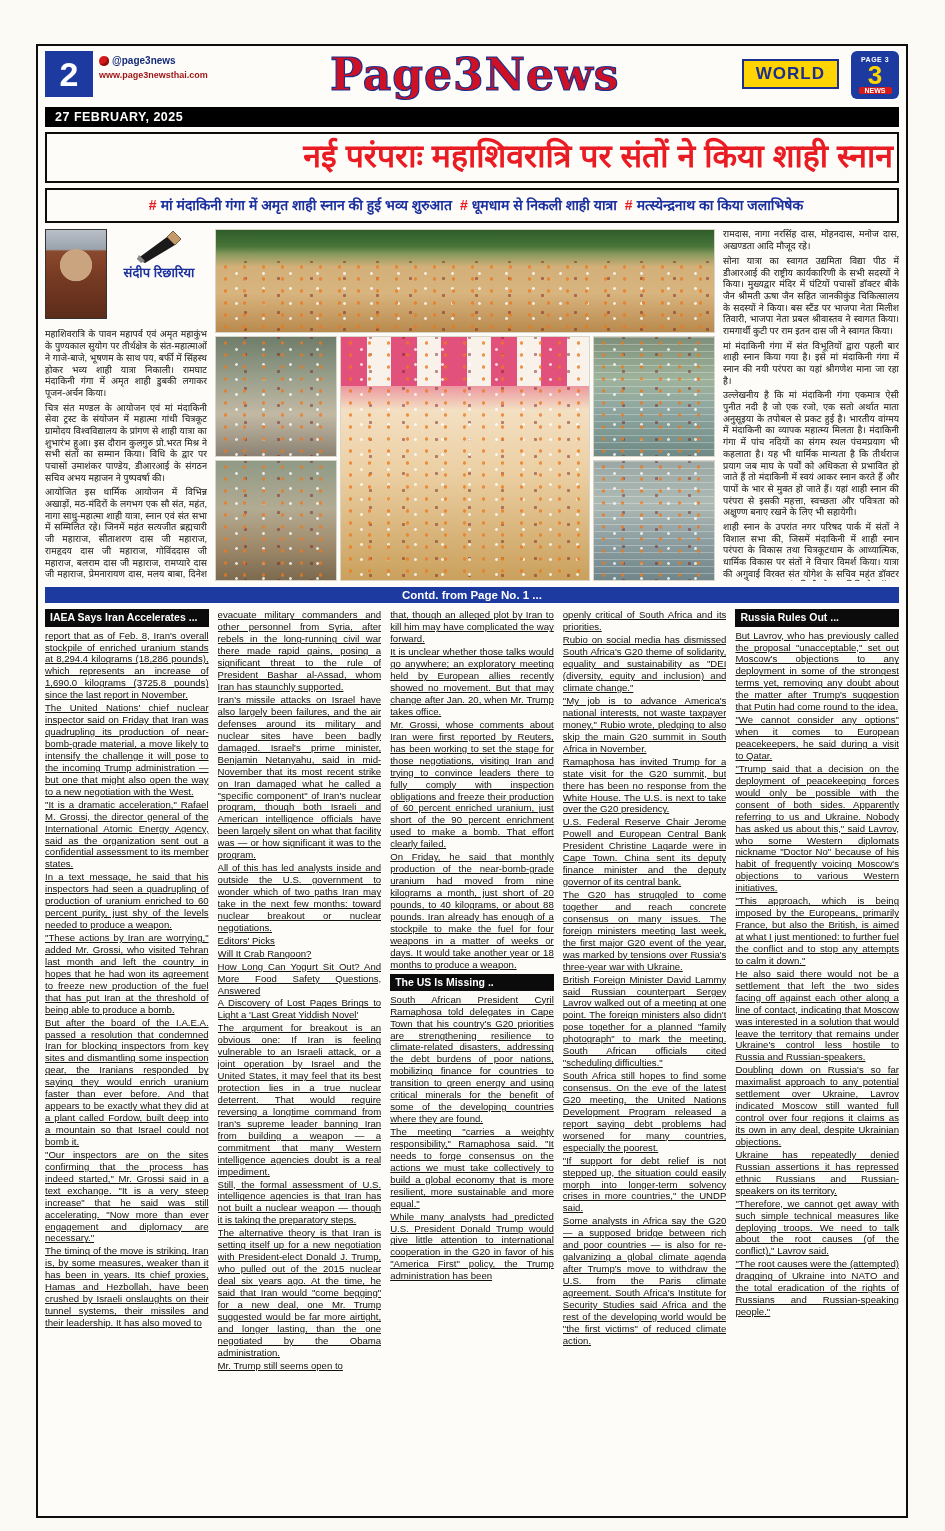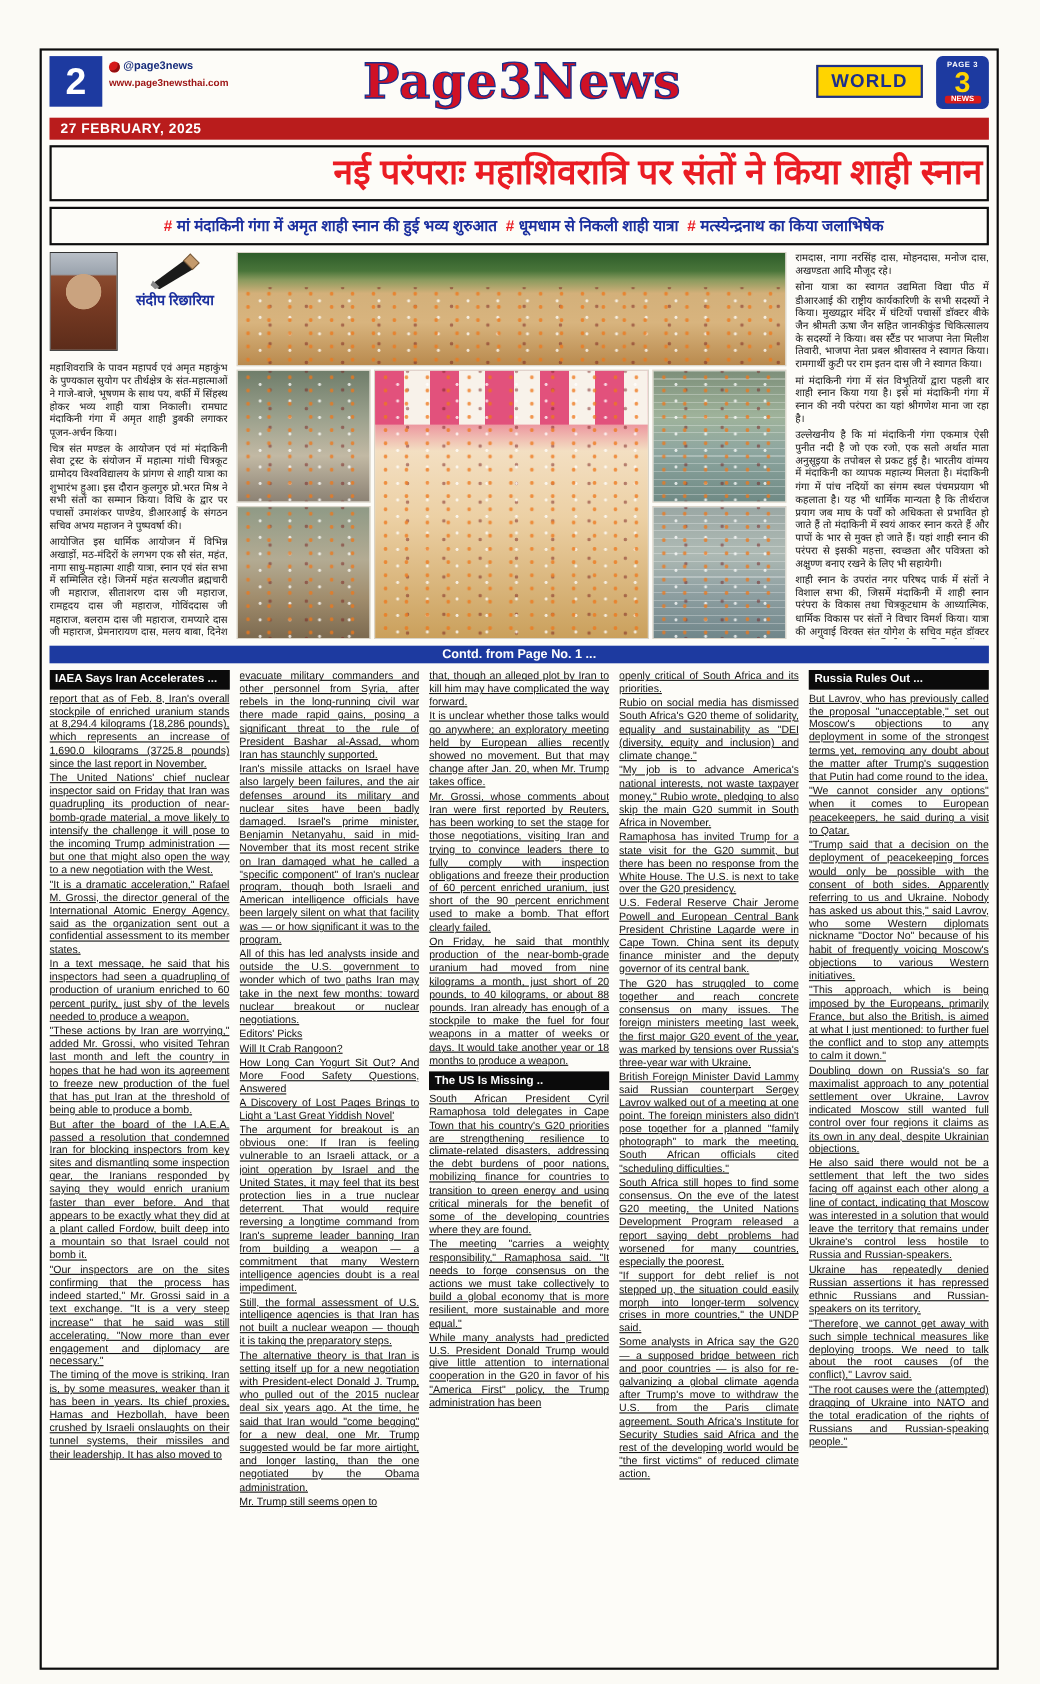--- a/index.html
+++ b/index.html
@@ -21,21 +21,21 @@
   .masthead{flex:1;text-align:center;font-family:"DejaVu Serif",serif;font-weight:900;font-size:44px;
             line-height:48px;color:#cf1126;-webkit-text-stroke:1.2px #1c2f8c;letter-spacing:1px;}
   .world{background:#ffd400;color:#1c2f8c;font-weight:800;font-size:17px;letter-spacing:1px;
          border:2px solid #1c2f8c;padding:3px 12px;margin:8px 12px 0 0;align-self:flex-start;flex:0 0 auto;}
   .p3logo{width:48px;height:48px;background:#1d3aa0;border-radius:6px;position:relative;flex:0 0 auto;
           display:flex;flex-direction:column;align-items:center;justify-content:center;overflow:hidden;}
   .p3top{color:#fff;font-size:7px;font-weight:bold;letter-spacing:.5px;}
   .p3num{color:#ffd400;font-size:26px;font-weight:900;line-height:24px;}
   .p3tag{background:#d61a1a;color:#fff;font-size:7px;font-weight:bold;padding:0 6px;border-radius:2px;}
 
-  .datebar{background:#b91c1c;color:#fff;font-weight:bold;font-size:12.5px;letter-spacing:.5px;
+  .datebar{background:#000000;color:#fff;font-weight:bold;font-size:12.5px;letter-spacing:.5px;
            padding:3px 10px;margin-top:2px;}
 
   
   .headline-box{border:2.5px solid #0d0d0d;margin-top:5px;padding:4px 4px 6px;text-align:center;}
   .headline{color:#ea1c23;font-size:32px;font-weight:800;line-height:1.15;text-align:right;}
   .subhead-box{border:2px solid #0d0d0d;margin-top:5px;padding:5px 8px;text-align:center;
                font-weight:700;font-size:14px;color:#1b2f9e;line-height:1.55;}
   .hash{color:#ea1c23;font-weight:900;margin:0 4px 0 8px;}
 
   
@@ -235,22 +235,22 @@
           <p>"If support for debt relief is not stepped up, the situation could easily morph into longer-term solvency crises in more countries," the UNDP said.</p>
           <p>Some analysts in Africa say the G20 — a supposed bridge between rich and poor countries — is also for re-galvanizing a global climate agenda after Trump's move to withdraw the U.S. from the Paris climate agreement. South Africa's Institute for Security Studies said Africa and the rest of the developing world would be "the first victims" of reduced climate action.</p>
         </div>
       <div class="ecol">
         <div class="ehead">Russia Rules Out  ...</div>
         <div>
             <p>But Lavrov, who has previously called the proposal "unacceptable," set out Moscow's objections to any deployment in some of the strongest terms yet, removing any doubt about the matter after Trump's suggestion that Putin had come round to the idea.</p>
             <p>"We cannot consider any options" when it comes to European peacekeepers, he said during a visit to Qatar.</p>
             <p>"Trump said that a decision on the deployment of peacekeeping forces would only be possible with the consent of both sides. Apparently referring to us and Ukraine. Nobody has asked us about this," said Lavrov, who some Western diplomats nickname "Doctor No" because of his habit of frequently voicing Moscow's objections to various Western initiatives.</p>
             <p>"This approach, which is being imposed by the Europeans, primarily France, but also the British, is aimed at what I just mentioned: to further fuel the conflict and to stop any attempts to calm it down."</p>
+            <p>He also said there would not be a settlement that left the two sides facing off against each other along a line of contact, indicating that Moscow was interested in a solution that would leave the territory that remains under Ukraine's control less hostile to Russia and Russian-speakers.</p>
             <p>Doubling down on Russia's so far maximalist approach to any potential settlement over Ukraine, Lavrov indicated Moscow still wanted full control over four regions it claims as its own in any deal, despite Ukrainian objections.</p>
-            <p>He also said there would not be a settlement that left the two sides facing off against each other along a line of contact, indicating that Moscow was interested in a solution that would leave the territory that remains under Ukraine's control less hostile to Russia and Russian-speakers.</p>
             <p>Ukraine has repeatedly denied Russian assertions it has repressed ethnic Russians and Russian-speakers on its territory.</p>
             <p>"Therefore, we cannot get away with such simple technical measures like deploying troops. We need to talk about the root causes (of the conflict)," Lavrov said.</p>
             <p>"The root causes were the (attempted) dragging of Ukraine into NATO and the total eradication of the rights of Russians and Russian-speaking people."</p>
           </div>
       </div>
     </div>
 
   </div>
 </div>
 

